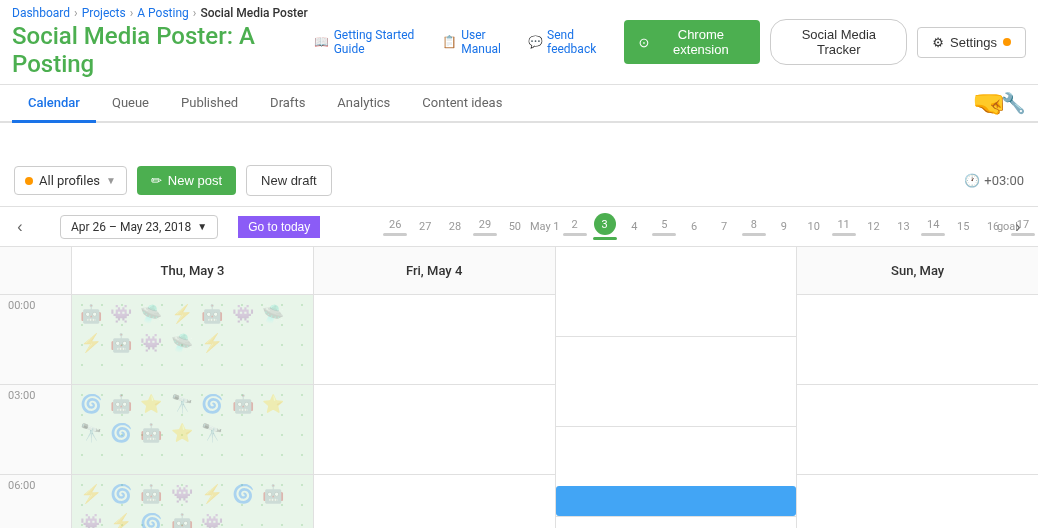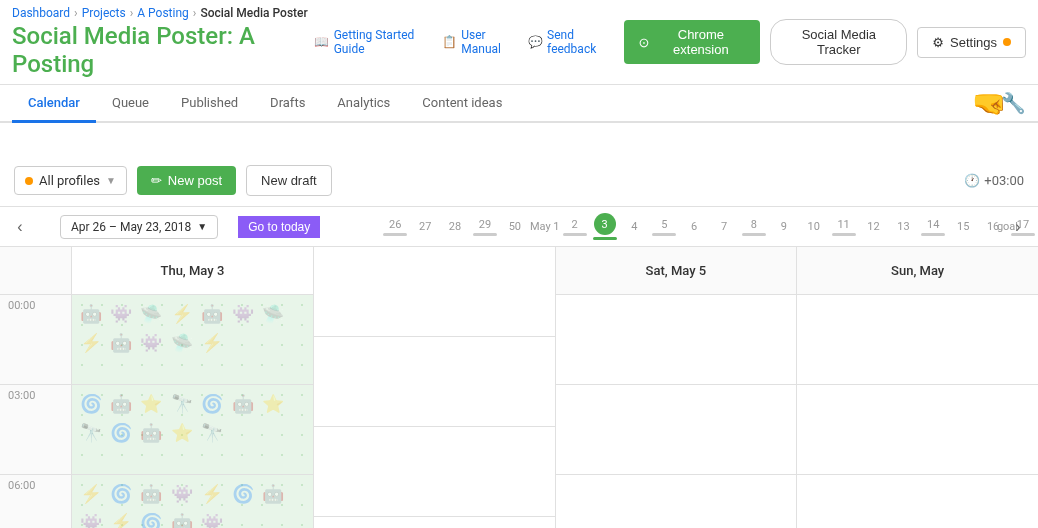--- a/index.html
+++ b/index.html
@@ -599,29 +599,29 @@
             <span class="sw-icon">⚡</span>
             <span class="sw-icon">🌀</span>
             <span class="sw-icon">🤖</span>
             <span class="sw-icon">👾</span>
           </div>
         </div>
       </div>
     </div>
 
     <div class="day-col">
+      <div class="day-header">
+        <span>Fri, May 4</span>
+      </div>
       <div class="day-slot"></div>
       <div class="day-slot"></div>
       <div class="day-slot"></div>
     </div>
 
     <div class="day-col">
-      <div class="day-header">
-        <span>Sat, May 5</span>
-      </div>
       <div class="day-slot"></div>
       <div class="day-slot"></div>
       <div class="day-slot">
         <div class="blue-block"></div>
       </div>
     </div>
 
     <div class="day-col">
       <div class="day-header">
         <span>Sun, May</span>

